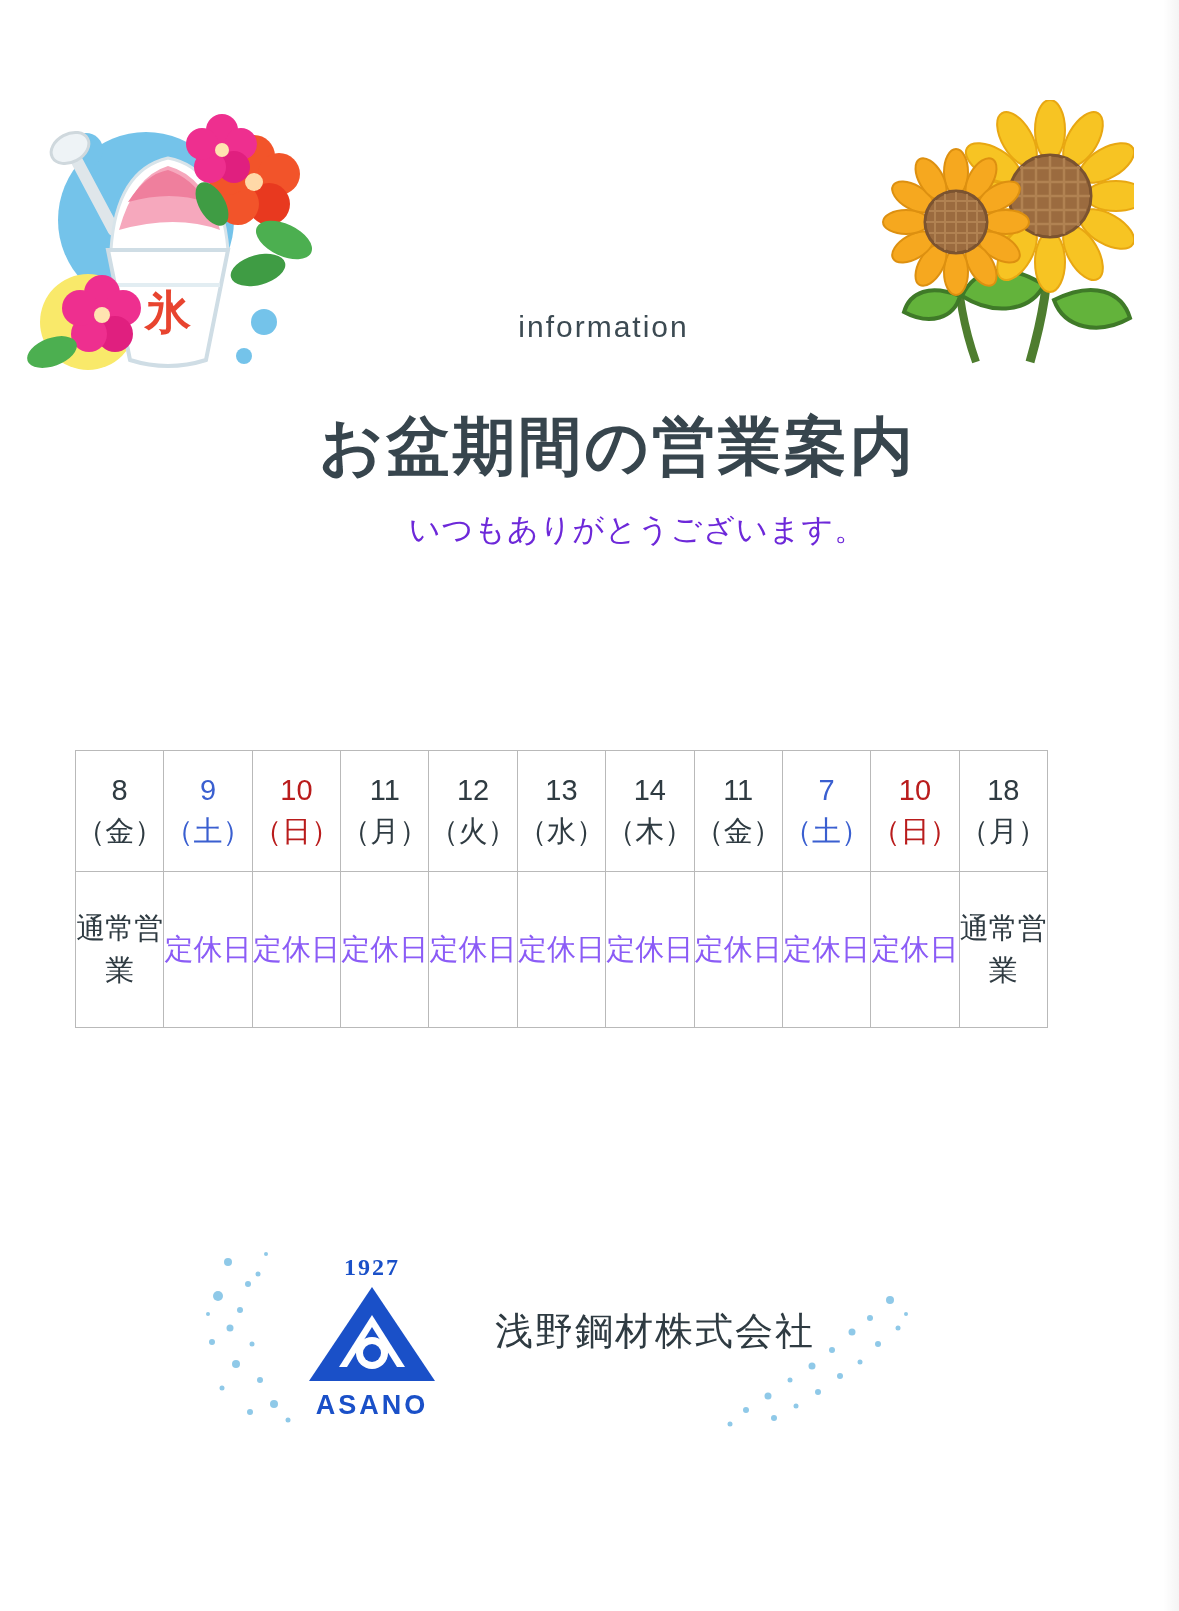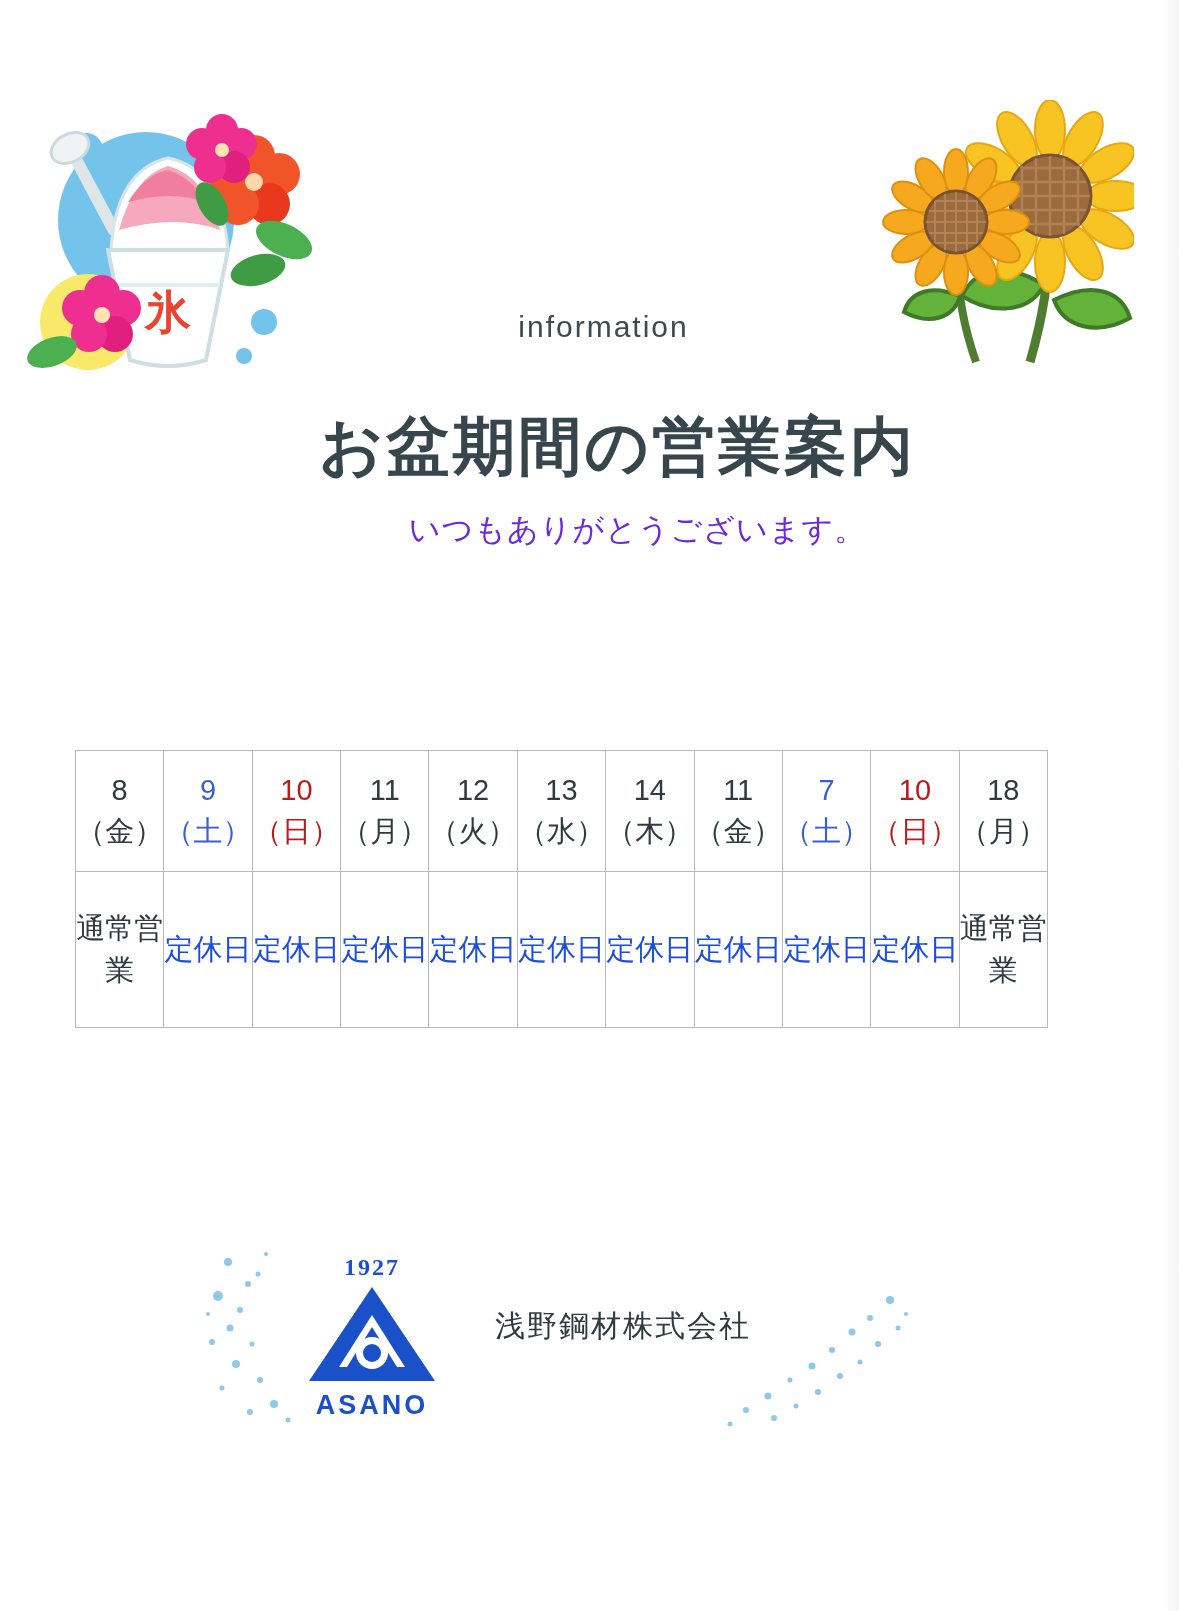--- a/index.html
+++ b/index.html
@@ -110,21 +110,21 @@
   table.cal tr.row-dates td {
     height: 120px;
   }
   table.cal tr.row-status td {
     height: 155px;
   }
   .d-num { display: block; }
   .d-dow { display: block; }
   .sat { color: #3a5fd0; }
   .sun { color: #b91c1c; }
-  .closed { color: #1d4ed8; }
+  .closed { color: #8b5cf6; }
   .open { color: #2f3b42; }
 
   
   .thanks {
     position: absolute;
     top: 1118px;
     left: 0;
     width: 100%;
     text-align: center;
     font-size: 34px;
@@ -143,21 +143,21 @@
     position: absolute;
     left: 85px;
     top: 5px;
     width: 175px;
     height: 175px;
   }
   .company-name {
     position: absolute;
     left: 295px;
     top: 62px;
-    font-size: 30px;
+    font-size: 38px;
     letter-spacing: 2px;
     color: #2f3b42;
   }
   .splash-left {
     position: absolute;
     left: 0px;
     top: 0px;
     width: 110px;
     height: 190px;
   }

